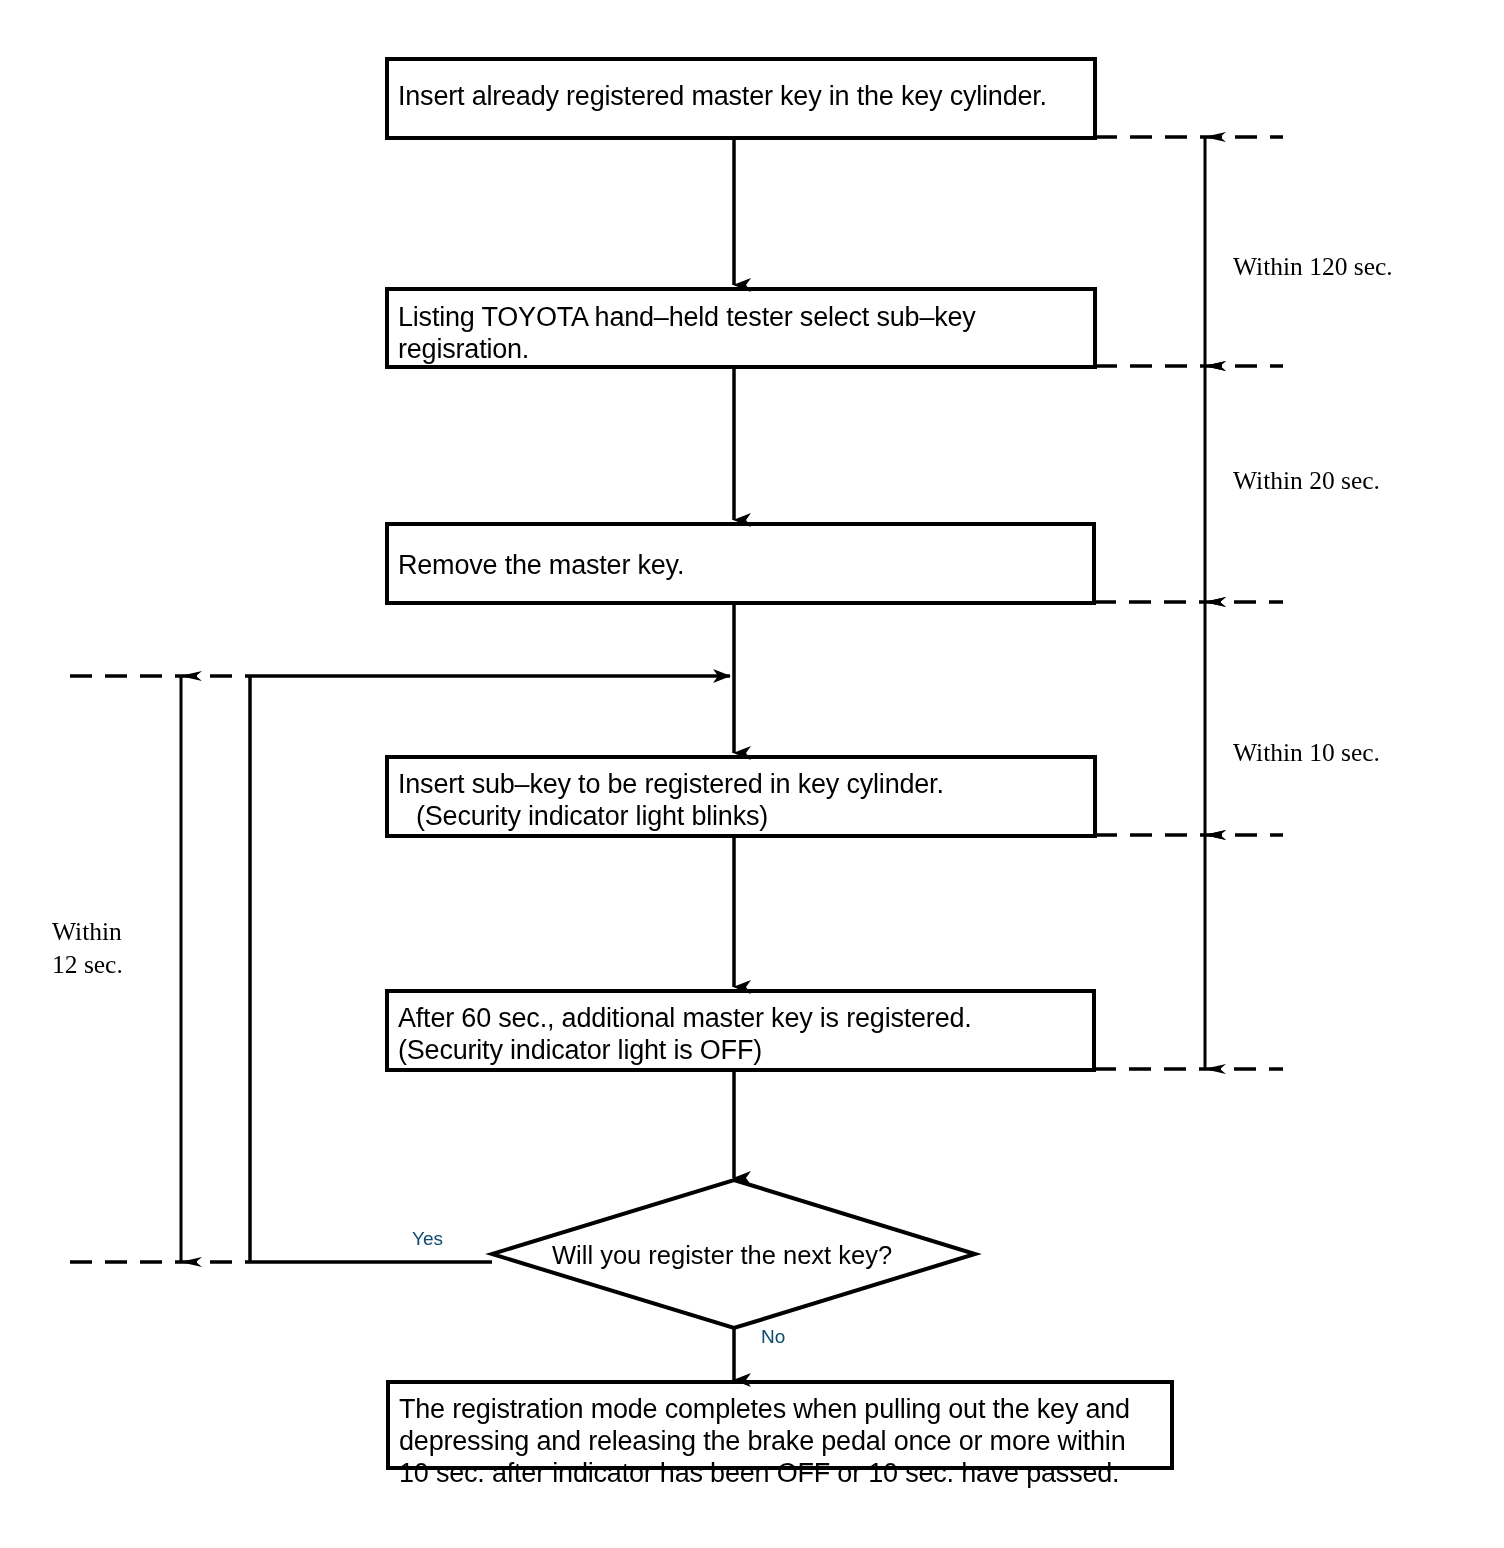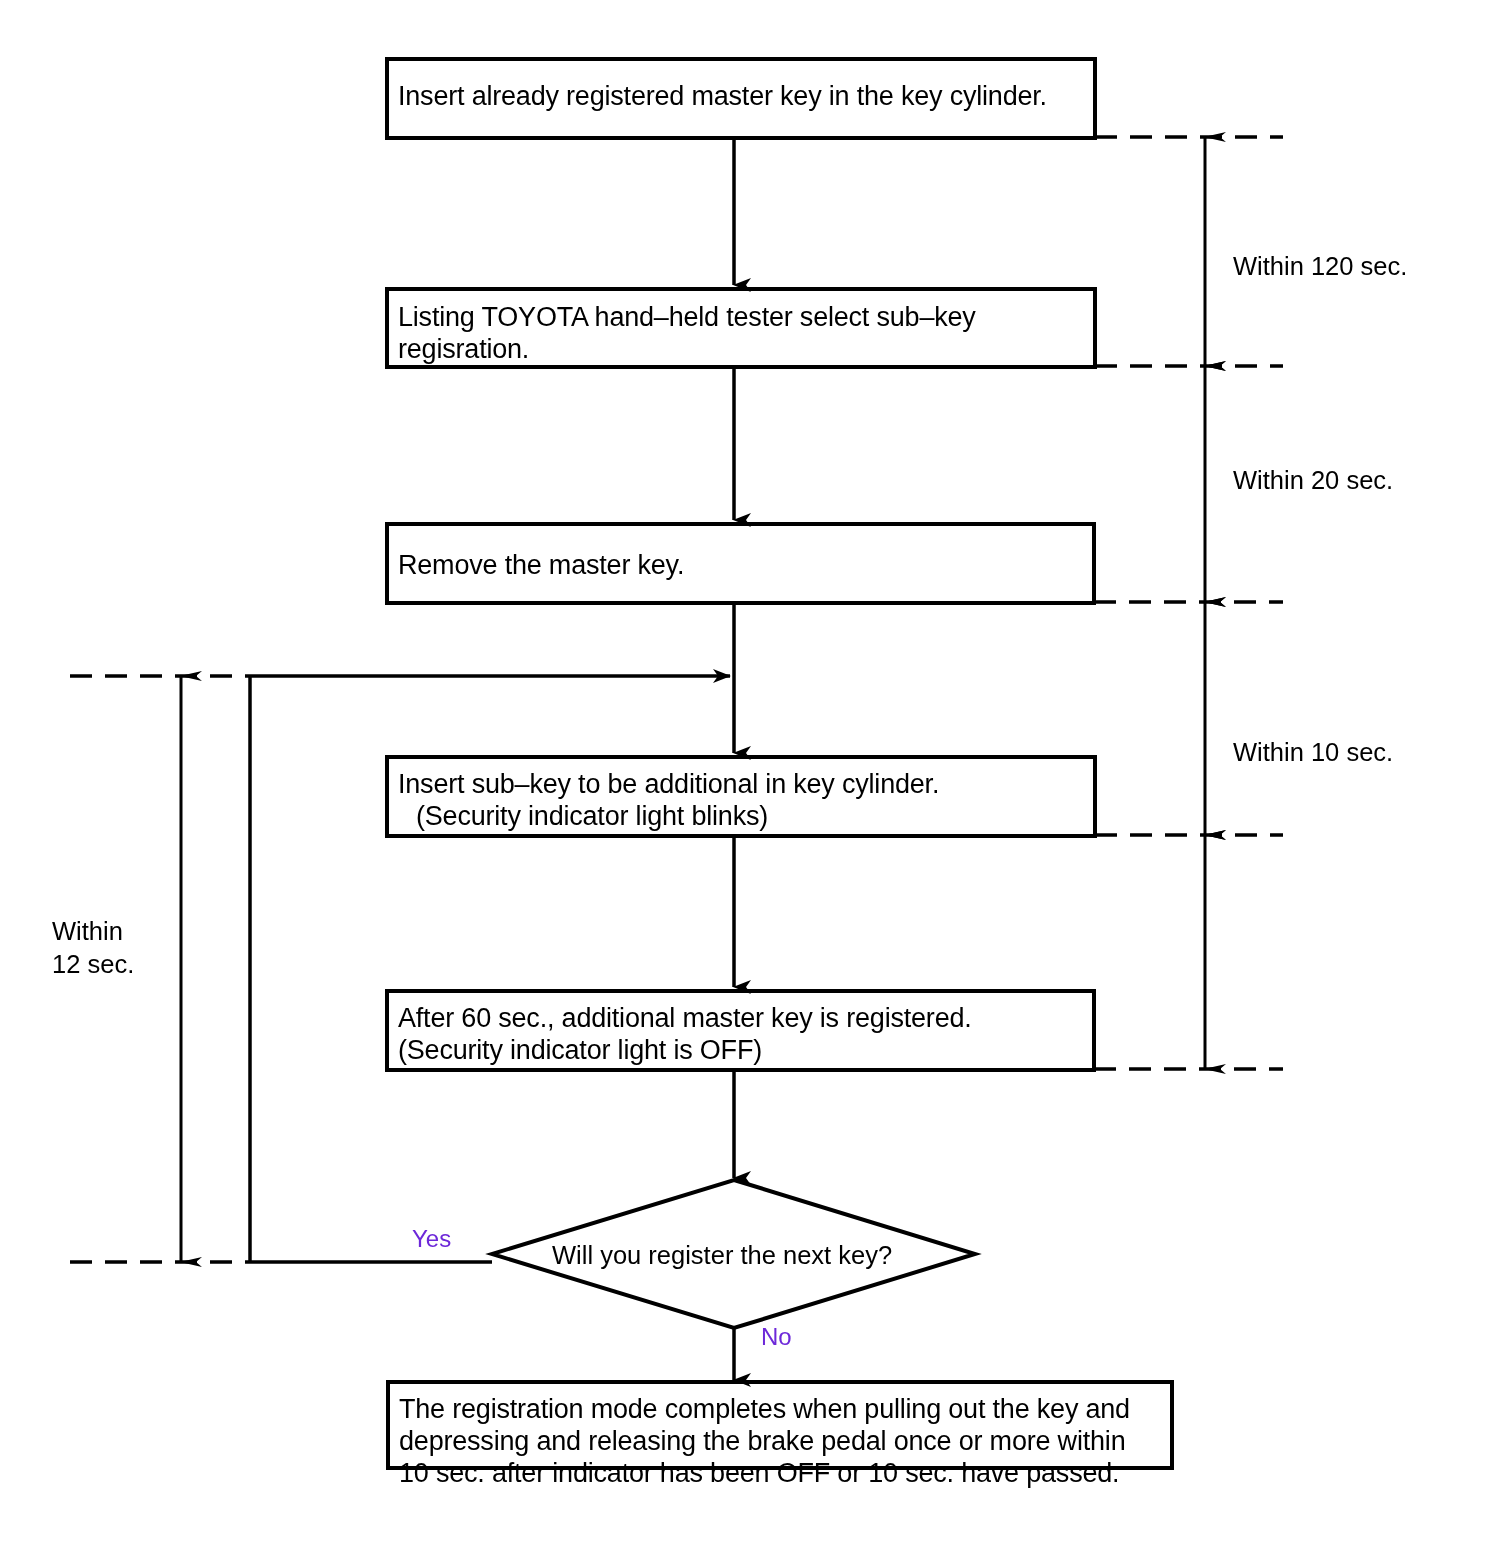--- a/index.html
+++ b/index.html
@@ -29,28 +29,28 @@
     font-family: Liberation Sans, sans-serif;
     font-size: 27px;
     line-height: 34px;
     color: #000000;
     white-space: pre;
     letter-spacing: -0.2px;
   }
   .edge-label {
     position: absolute;
     font-family: "Liberation Sans", sans-serif;
-    font-size: 24px;
+    font-size: 19px;
     line-height: 30px;
-    color: #6d28d9;
+    color: #0c4a6e;
     white-space: pre;
   }
   .timing-label {
     position: absolute;
-    font-family: Liberation Sans, sans-serif;
+    font-family: Liberation Serif, serif;
     font-size: 25.5px;
     line-height: 33px;
     color: #000000;
     white-space: pre;
   }
   .diamond-text {
     position: absolute;
     font-family: "Liberation Sans", sans-serif;
     font-size: 25.5px;
     color: #000000;
@@ -115,21 +115,21 @@
     <line x1="181" y1="676" x2="181" y2="1262" stroke="#000000" stroke-width="3" marker-start="url(#dimUp)" marker-end="url(#dimDown)"></line>
   </svg>
 
   <div class="node-text" style="left:398px; top:79px; width:690px;">Insert already registered master key in the key cylinder.</div>
 
   <div class="node-text" style="left:398px; top:300px; width:690px;">Listing TOYOTA hand–held tester select sub–key</div>
   <div class="node-text" style="left:398px; top:332px; width:690px;">regisration.</div>
 
   <div class="node-text" style="left:398px; top:548px; width:690px;">Remove the master key.</div>
 
-  <div class="node-text" style="left:398px; top:767px; width:690px;">Insert sub–key to be additional in key cylinder.</div>
+  <div class="node-text" style="left:398px; top:767px; width:690px;">Insert sub–key to be registered in key cylinder.</div>
   <div class="node-text" style="left:416px; top:799px; width:690px;">(Security indicator light blinks)</div>
 
   <div class="node-text" style="left:398px; top:1001px; width:690px;">After 60 sec., additional master key is registered.</div>
   <div class="node-text" style="left:398px; top:1033px; width:690px;">(Security indicator light is OFF)</div>
 
   <div class="diamond-text" style="left:552px; top:1241px;">Will you register the next key?</div>
 
   <div class="node-text" style="left:399px; top:1392px; width:766px;">The registration mode completes when pulling out the key and</div>
   <div class="node-text" style="left:399px; top:1424px; width:766px;">depressing and releasing the brake pedal once or more within</div>
   <div class="node-text" style="left:399px; top:1456px; width:766px;">10 sec. after indicator has been OFF or 10 sec. have passed.</div>

